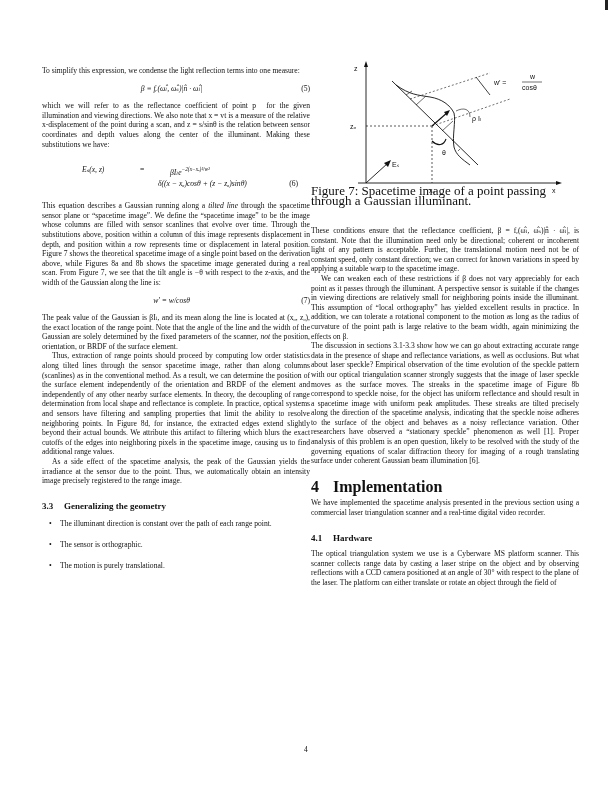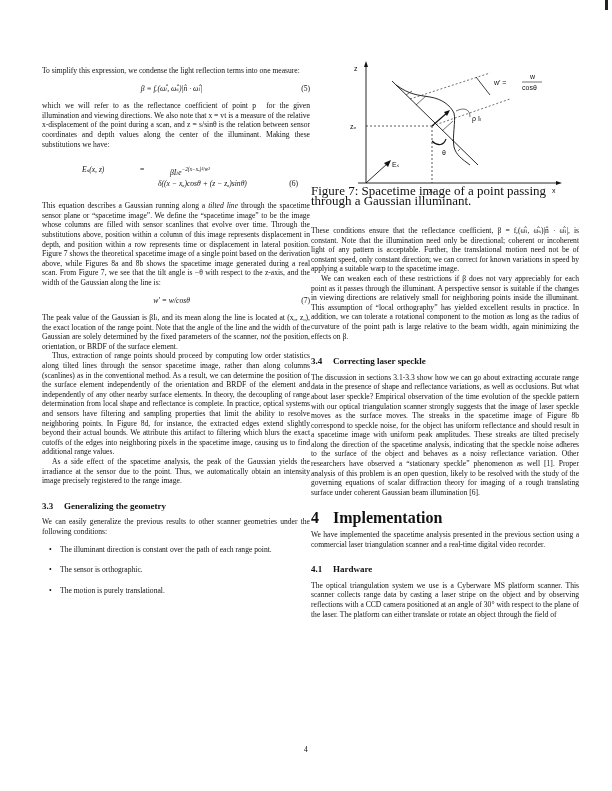--- a/index.html
+++ b/index.html
@@ -63,21 +63,20 @@
     <span class="body">w′ = w/cosθ</span>
     <span class="num">(7)</span>
   </div>
 
   <p><span>The peak value of the Gaussian is βIₗ, and its mean along the line is located at (xₒ, zₒ), the exact location of the range point. Note that the angle of the line and the width of the Gaussian are solely determined by the fixed parameters of the scanner, </span><em>not</em><span> the position, orientation, or BRDF of the surface element.</span></p>
 
   <p class="indent">Thus, extraction of range points should proceed by computing low order statistics along tilted lines through the sensor spacetime image, rather than along columns (scanlines) as in the conventional method. As a result, we can determine the position of the surface element independently of the orientation and BRDF of the element and independently of any other nearby surface elements. In theory, the decoupling of range determination from local shape and reflectance is complete. In practice, optical systems and sensors have filtering and sampling properties that limit the ability to resolve neighboring points. In Figure 8d, for instance, the extracted edges extend slightly beyond their actual bounds. We attribute this artifact to filtering which blurs the exact cutoffs of the edges into neighboring pixels in the spacetime image, causing us to find additional range values.</p>
   <p class="indent">As a side effect of the spacetime analysis, the peak of the Gaussian yields the irradiance at the sensor due to the point. Thus, we automatically obtain an intensity image precisely registered to the range image.</p>
 
   <h3><span class="secnum">3.3</span><span>Generalizing the geometry</span></h3>
-  <p>We can easily generalize the previous results to other scanner geometries under the following conditions:</p>
 
   <ul>
     <li><span class="bullet">•</span><span>The illuminant direction is constant over the path of each range point.</span></li>
     <li><span class="bullet">•</span><span>The sensor is orthographic.</span></li>
     <li><span class="bullet">•</span><span>The motion is purely translational.</span></li>
   </ul>
 </div>
 
 <div class="figure">
   <svg width="250" height="140" viewBox="0 0 250 140">
@@ -126,21 +125,20 @@
     <polygon points="61,105 54,108 58,112" fill="#111"></polygon>
     <text x="62" y="112">Eₛ</text>
   </svg>
 </div>
 <p class="fig-caption">Figure 7: Spacetime image of a point passing through a Gaussian illuminant.</p>
 
 <div class="col col-right">
   <p>These conditions ensure that the reflectance coefficient, β = fᵣ(ω̂ₗ, ω̂ₛ)|n̂ · ω̂ₗ|, is constant. Note that the illumination need only be directional; coherent or incoherent light of any pattern is acceptable. Further, the translational motion need not be of constant speed, only constant direction; we can correct for known variations in speed by applying a suitable warp to the spacetime image.</p>
   <p class="indent">We can weaken each of these restrictions if β does not vary appreciably for each point as it passes through the illuminant. A perspective sensor is suitable if the changes in viewing directions are relatively small for neighboring points inside the illuminant. This assumption of “local orthography” has yielded excellent results in practice. In addition, we can tolerate a rotational component to the motion as long as the radius of curvature of the point path is large relative to the beam width, again minimizing the effects on β.</p>
 
-  <h3><span class="secnum">3.4</span><span>Correcting laser speckle</span></h3>
   <p>The discussion in sections 3.1-3.3 show how we can go about extracting accurate range data in the presence of shape and reflectance variations, as well as occlusions. But what about laser speckle? Empirical observation of the time evolution of the speckle pattern with our optical triangulation scanner strongly suggests that the image of laser speckle moves as the surface moves. The streaks in the spacetime image of Figure 8b correspond to speckle noise, for the object has uniform reflectance and should result in a spacetime image with uniform peak amplitudes. These streaks are tilted precisely along the direction of the spacetime analysis, indicating that the speckle noise adheres to the surface of the object and behaves as a noisy reflectance variation. Other researchers have observed a “stationary speckle” phenomenon as well [1]. Proper analysis of this problem is an open question, likely to be resolved with the study of the governing equations of scalar diffraction theory for imaging of a rough translating surface under coherent Gaussian beam illumination [6].</p>
 
   <h2><span class="secnum">4</span><span>Implementation</span></h2>
   <p>We have implemented the spacetime analysis presented in the previous section using a commercial laser triangulation scanner and a real-time digital video recorder.</p>
 
   <h3><span class="secnum">4.1</span><span>Hardware</span></h3>
   <p>The optical triangulation system we use is a Cyberware MS platform scanner. This scanner collects range data by casting a laser stripe on the object and by observing reflections with a CCD camera positioned at an angle of 30° with respect to the plane of the laser. The platform can either translate or rotate an object through the field of</p>
 </div>
 
 <div class="page-number">4</div>

